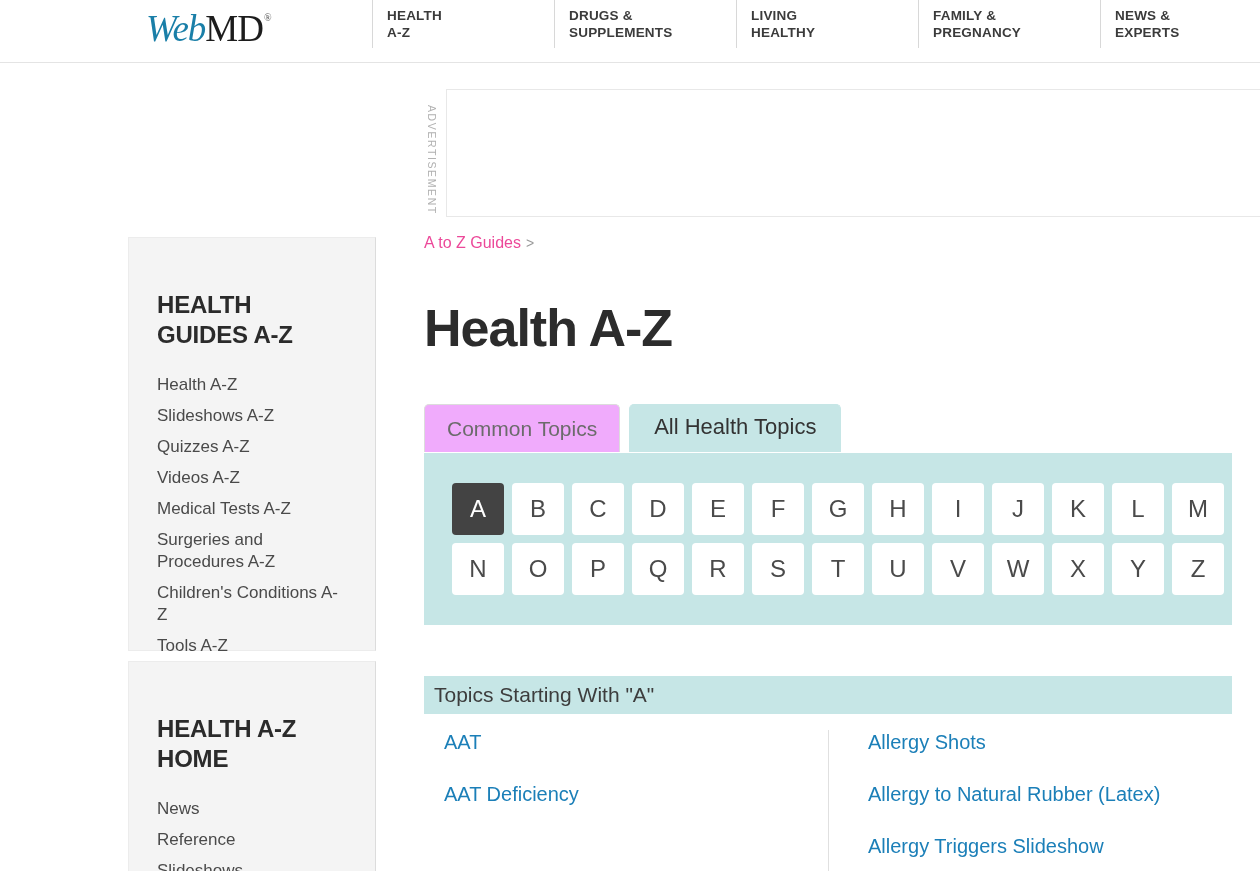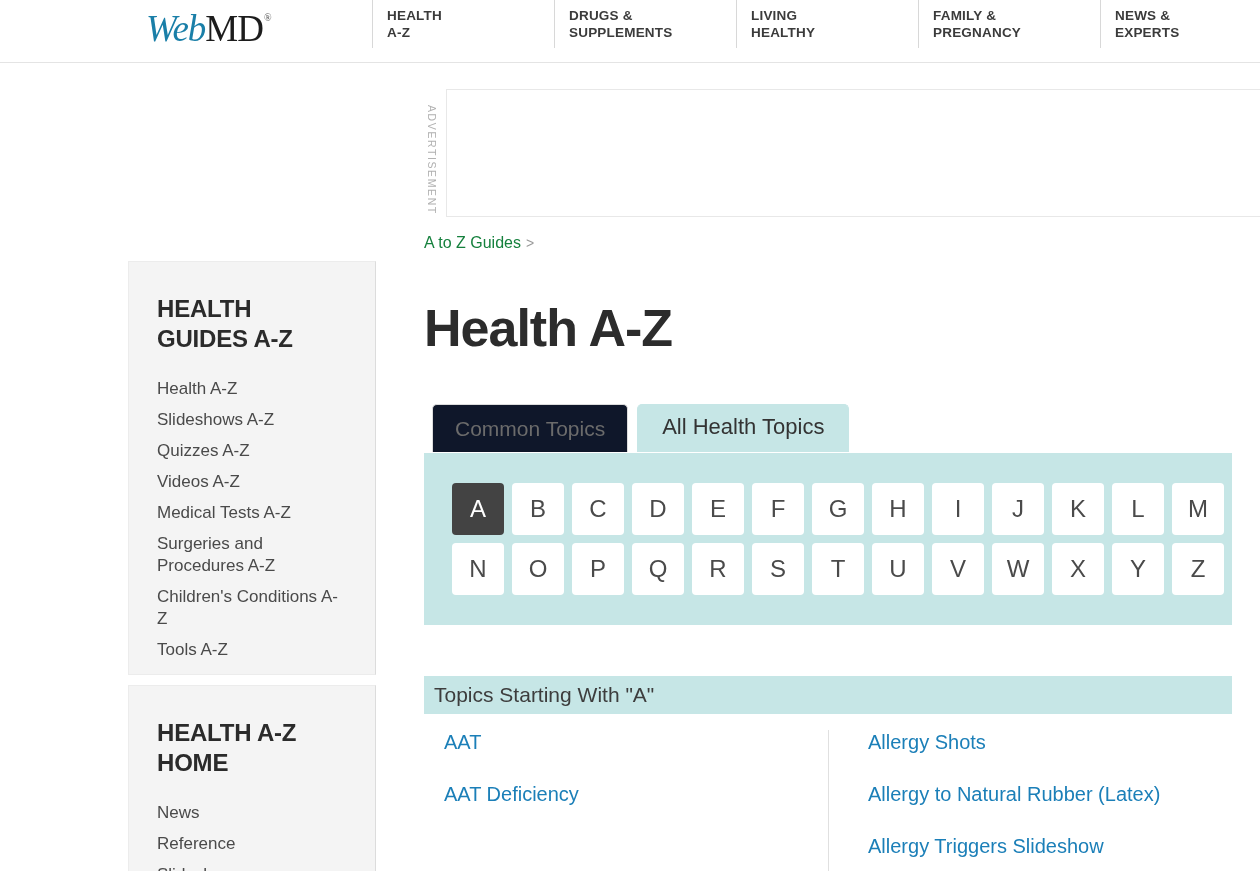--- a/index.html
+++ b/index.html
@@ -111,22 +111,21 @@
   }
 
   
   .sidebar-box {
     position: absolute;
     left: 128px;
     width: 248px;
     background: #f4f4f4;
     border: 1px solid #ececec;
     border-right: 1px solid #dcdcdc;
-    padding: 32px 28px 24px 28px;
-    margin-top: 24px;
+    padding: 52px 28px 24px 28px;
   }
   #sidebar-guides { top: 237px; height: 414px; }
   #sidebar-home   { top: 661px; height: 210px; border-bottom: none; }
 
   .sidebar-title {
     font-size: 24px;
     font-weight: bold;
     color: #2b2b2b;
     line-height: 30px;
     letter-spacing: -0.2px;
@@ -148,21 +147,21 @@
     left: 424px;
     top: 232px;
     width: 836px;
   }
   .breadcrumb {
     font-size: 16px;
     line-height: 22px;
     margin-bottom: 6px;
   }
   .breadcrumb .crumb {
-    color: #15803d;
+    color: #ec4899;
     cursor: pointer;
   }
   .breadcrumb .sep {
     color: #9a9a9a;
     font-size: 14px;
     margin-left: 5px;
   }
   .page-title {
     font-size: 52px;
     font-weight: bold;
@@ -181,25 +180,24 @@
     align-items: flex-end;
     height: 50px;
   }
   .tab {
     font-size: 21px;
     line-height: 24px;
     padding: 12px 22px 11px 22px;
     border: 1px solid #dcdcdc;
     border-bottom: none;
     border-radius: 5px 5px 0 0;
-    background: #0f172a;
+    background: #f0abfc;
     color: #6b6b6b;
     cursor: pointer;
     position: relative;
-    margin-left: 8px;
   }
   .tab.active {
     background: #c6e6e6;
     border-color: #c6e6e6;
     color: #333333;
     margin-left: 9px;
     padding: 10px 24px 13px 24px;
     font-size: 22px;
   }
 

